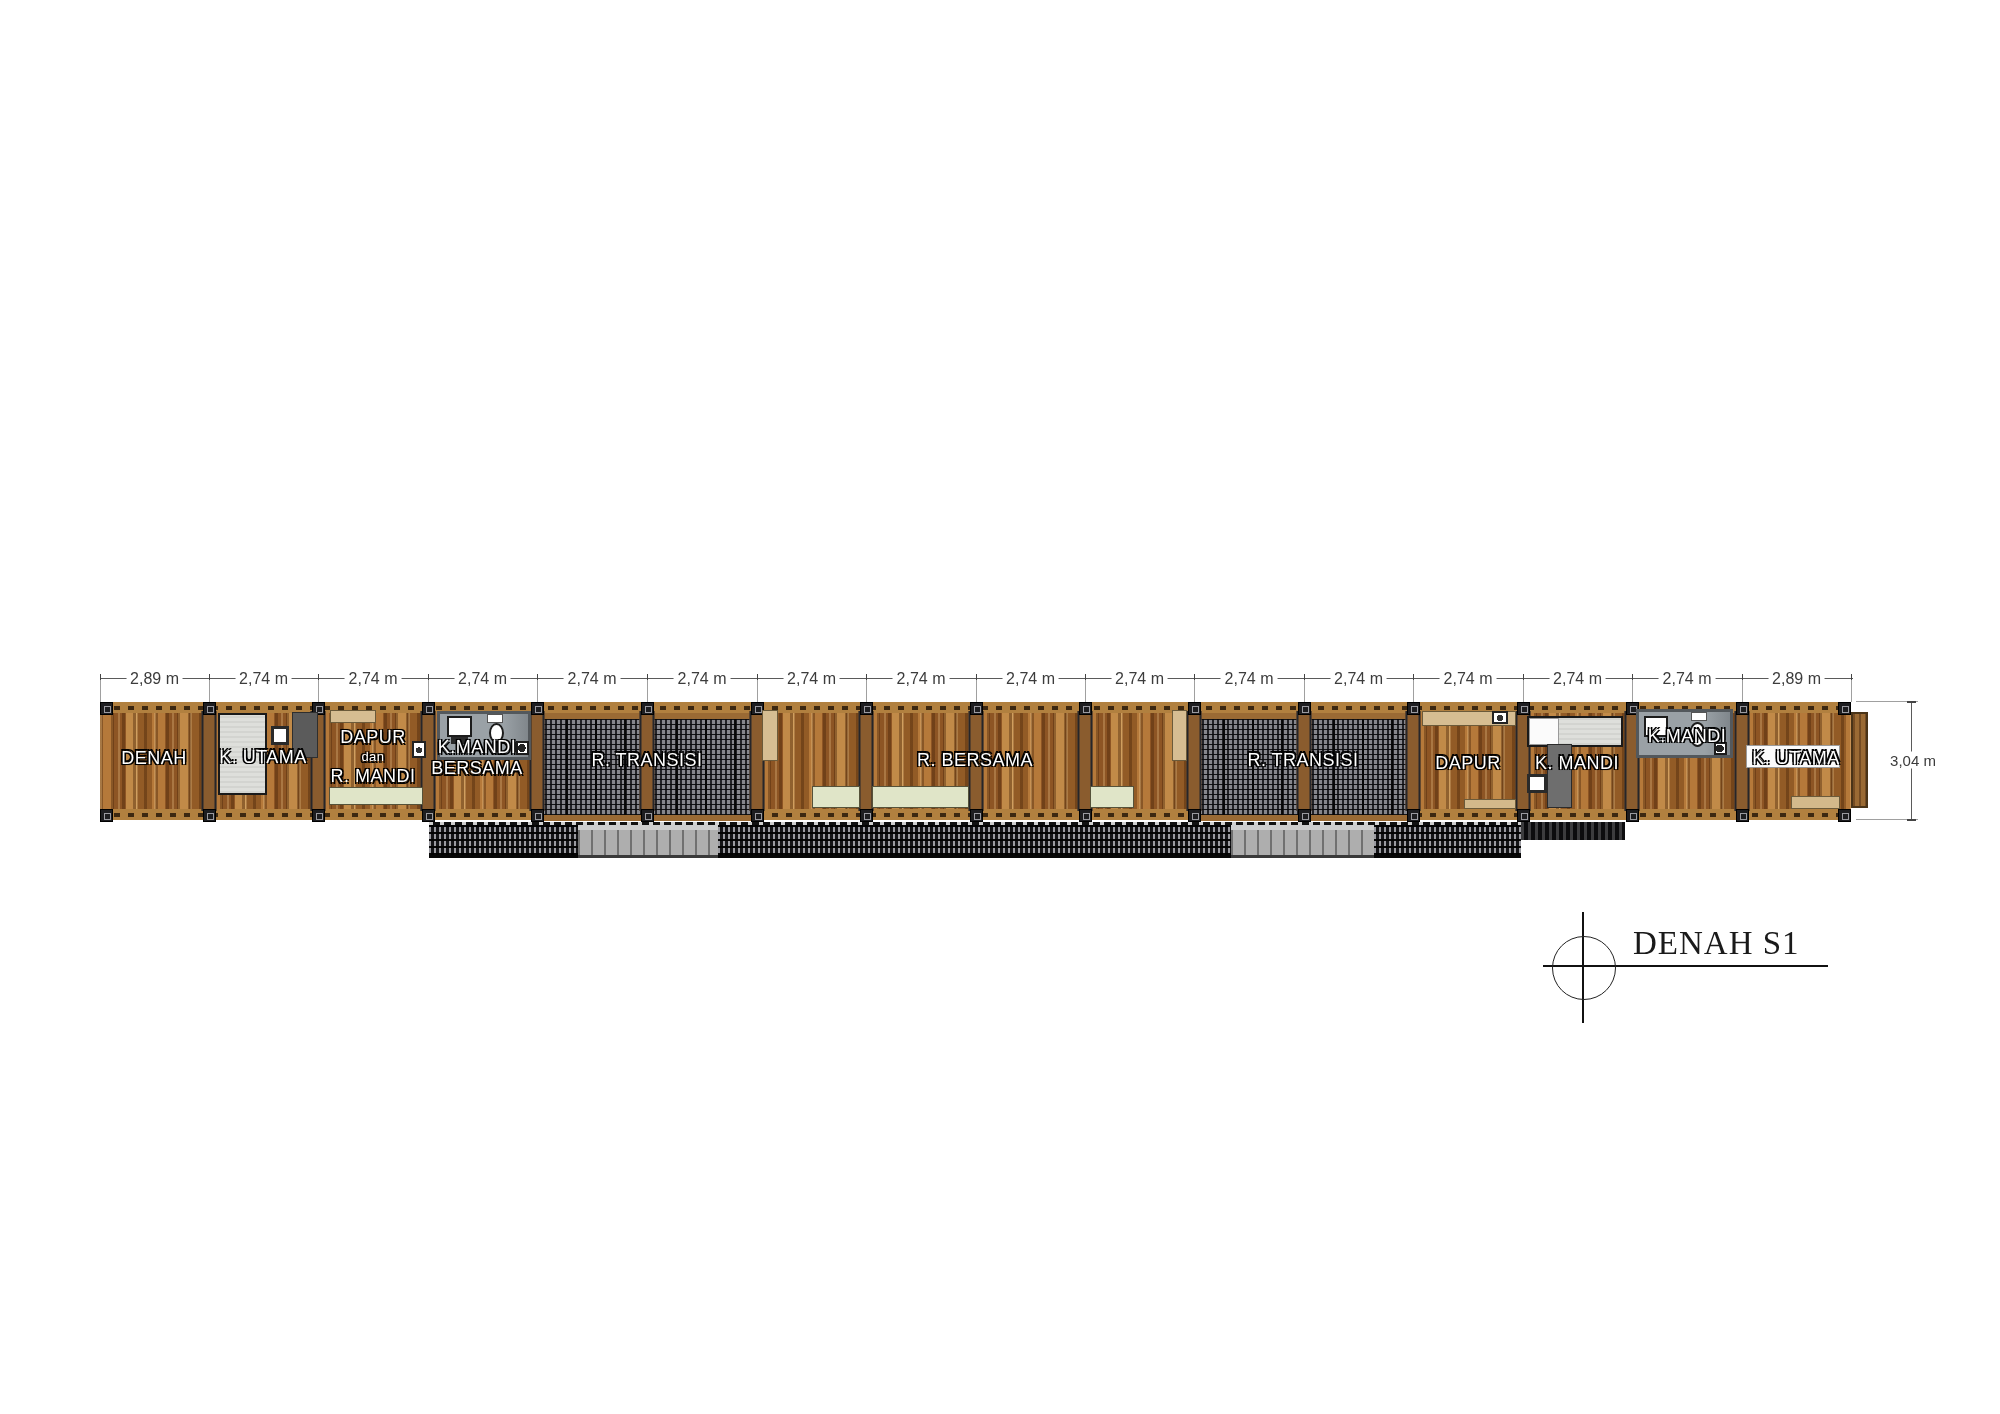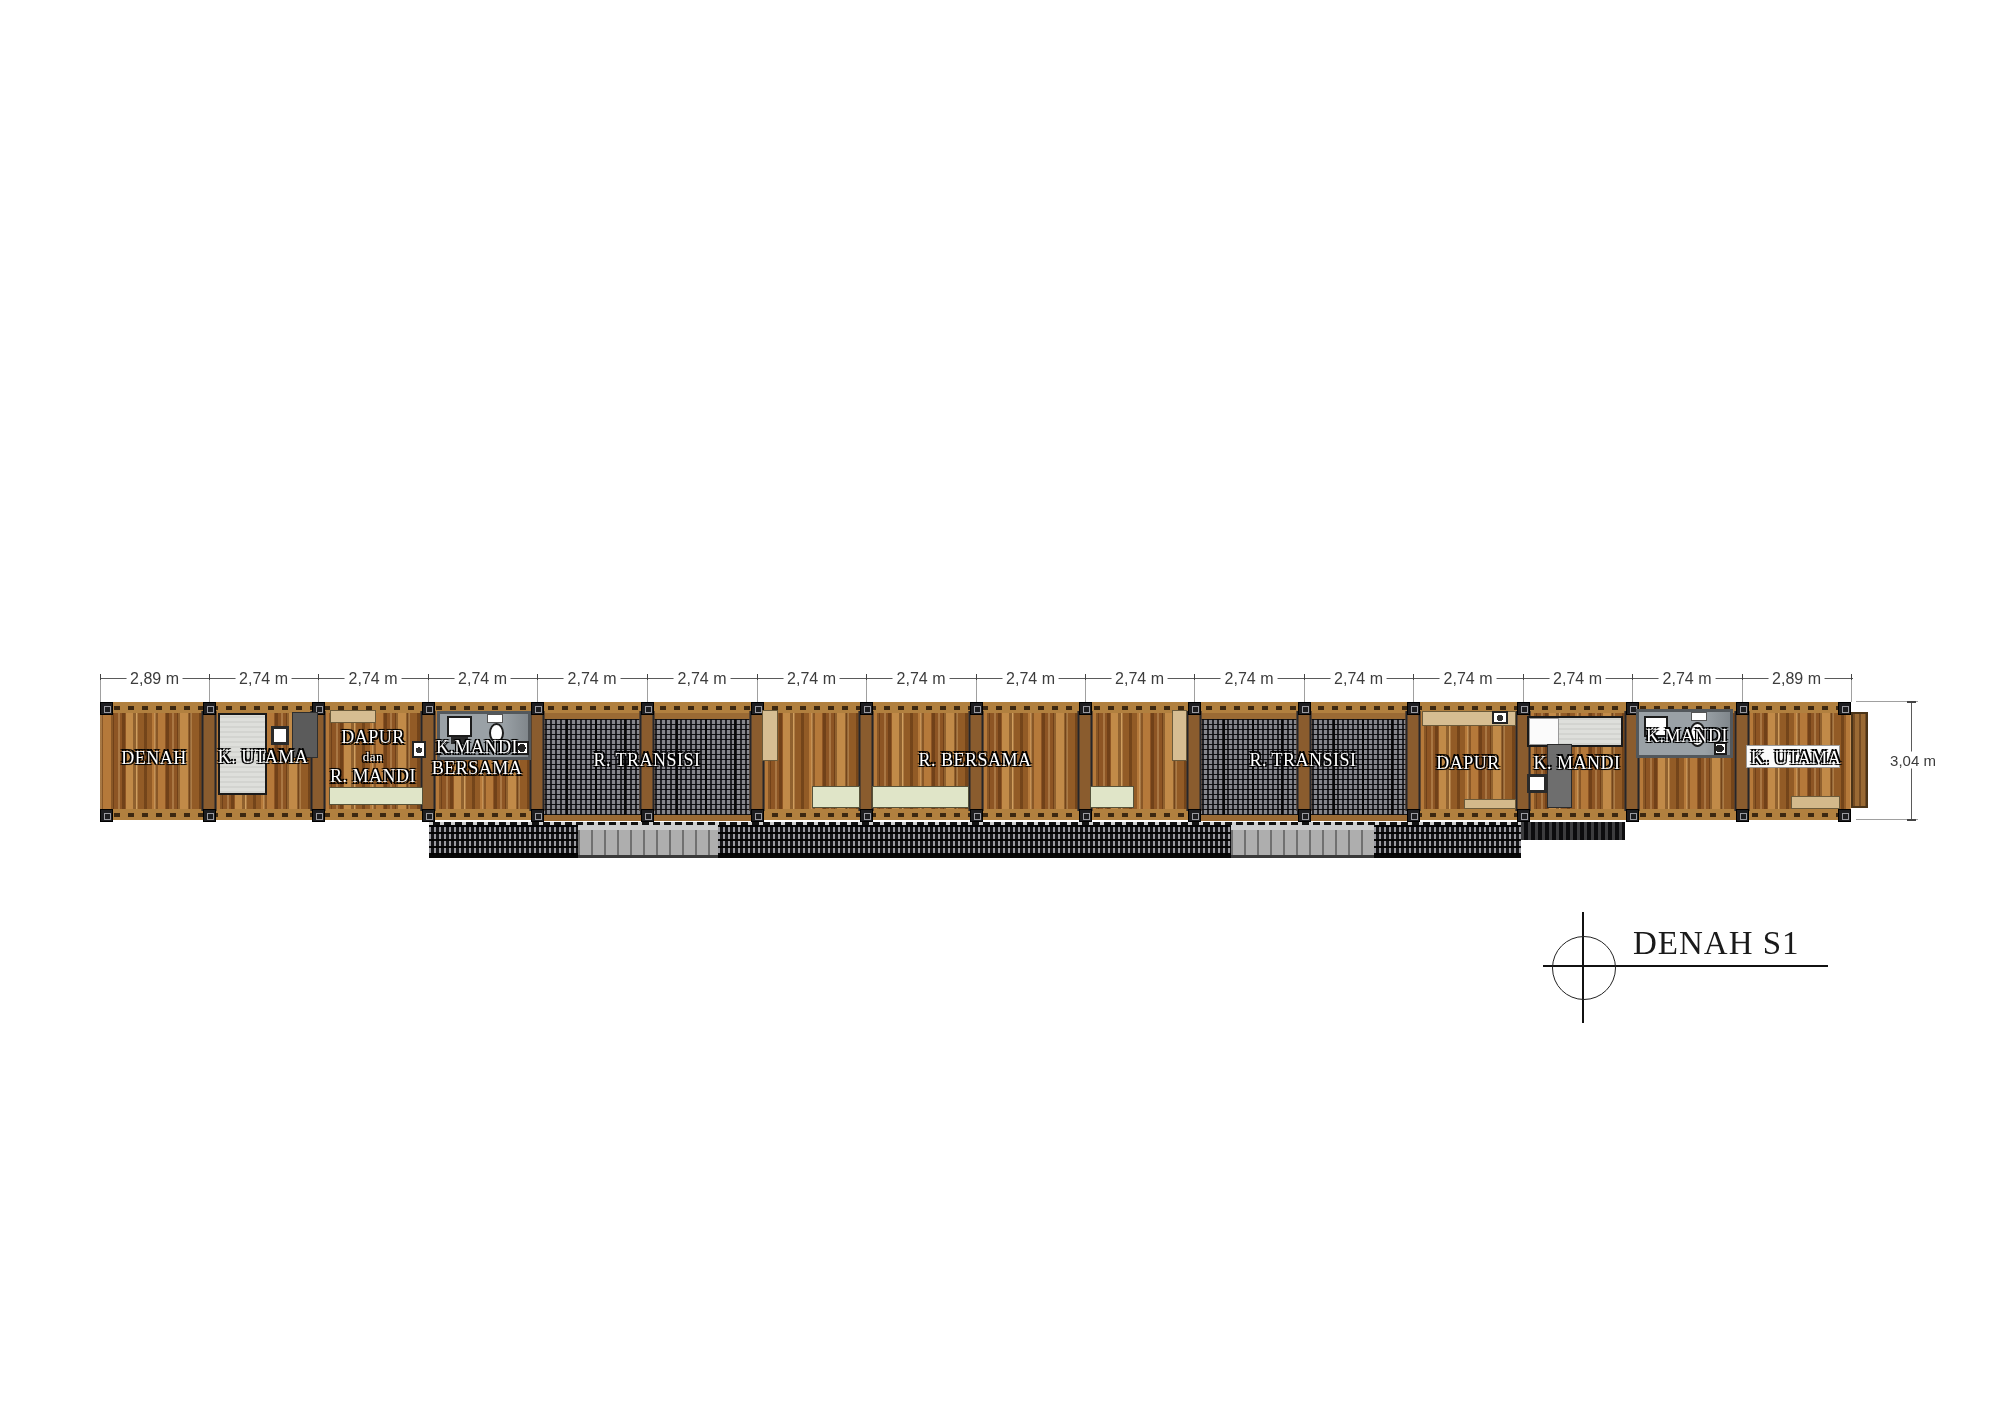--- a/index.html
+++ b/index.html
@@ -84,21 +84,21 @@
     background-image:
       linear-gradient(180deg,#cdcdcd 0 5px,rgba(0,0,0,0) 5px),
       repeating-linear-gradient(90deg,#707070 0 2px,rgba(0,0,0,0) 2px 13px);}
   .deck-strip{background-color:#101012;
     background-image:repeating-linear-gradient(90deg,#3c3c3e 0 3px,#0c0c0e 3px 7px);}
   .deck-dash{position:absolute;height:3px;
     background:repeating-linear-gradient(90deg,#cfcfcf 0 4px,#111 4px 11px);}
 
   
   .room-label{position:absolute;transform:translate(-50%,-50%);text-align:center;
-    font-family:Liberation Serif, serif;color:var(--label-text);font-size:18px;line-height:21px;
+    font-family:Liberation Sans, sans-serif;color:var(--label-text);font-size:18px;line-height:21px;
     letter-spacing:.5px;white-space:nowrap;
     text-shadow:-1.5px -1.5px 0 #000,1.5px -1.5px 0 #000,-1.5px 1.5px 0 #000,1.5px 1.5px 0 #000,0 0 2px #000;}
   .room-label .small{font-size:13px;line-height:18px;}
 
   
   .cross-v{position:absolute;width:2px;background:#111;}
   .cross-h{position:absolute;height:2px;background:#111;}
   .cross-circle{position:absolute;border:1.5px solid #222;border-radius:50%;background:transparent;}
   #plan-title{position:absolute;font-family:Liberation Serif, serif;color:var(--title-text);
     font-size:33px;letter-spacing:1px;white-space:nowrap;}

